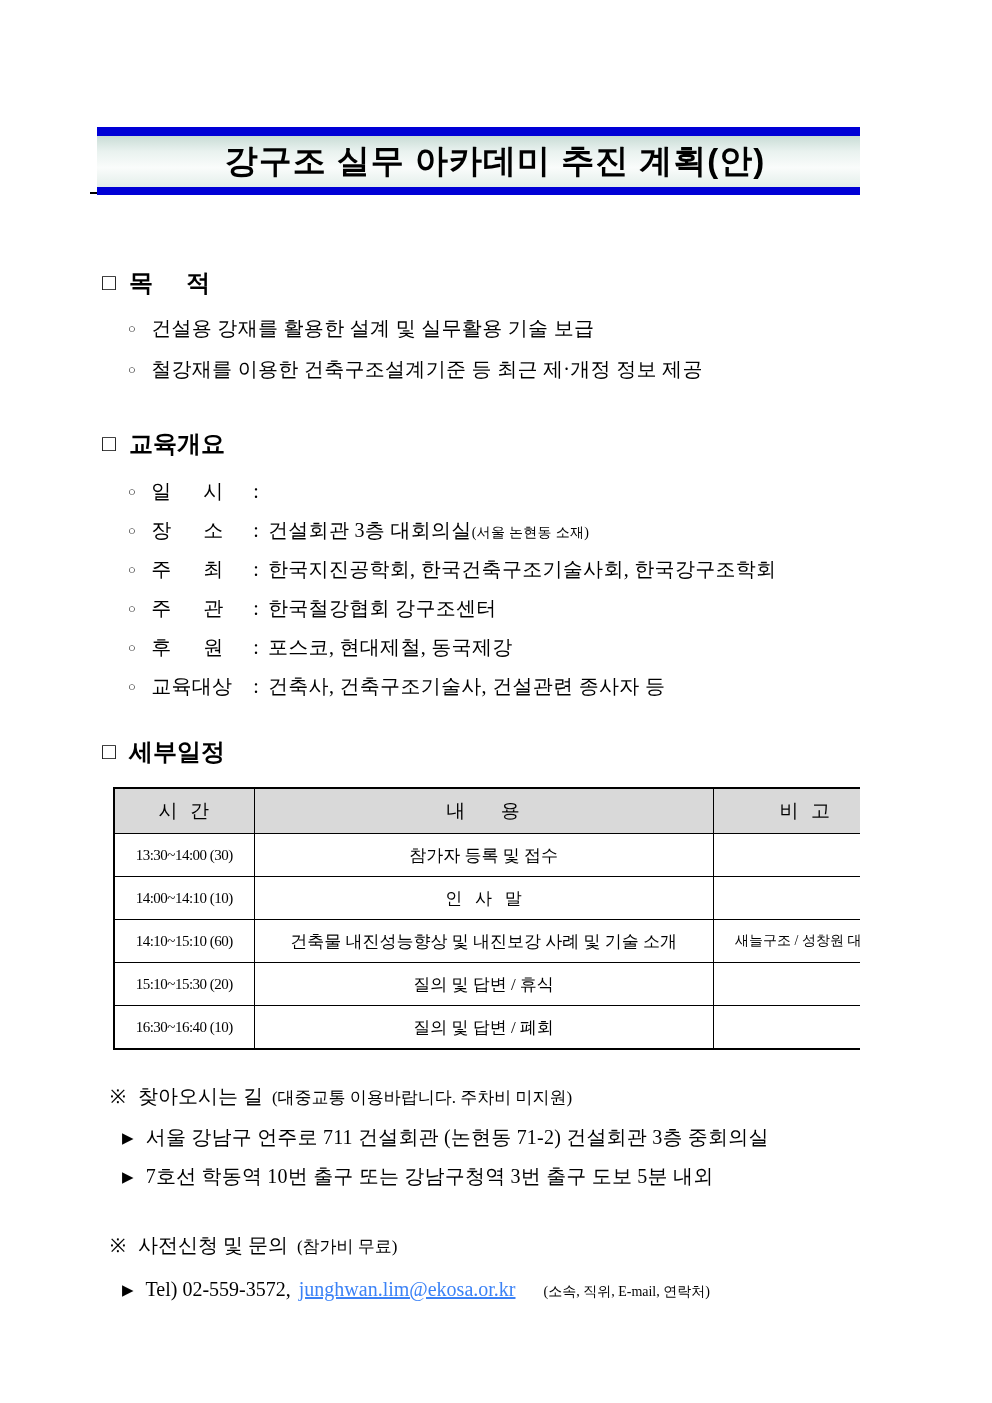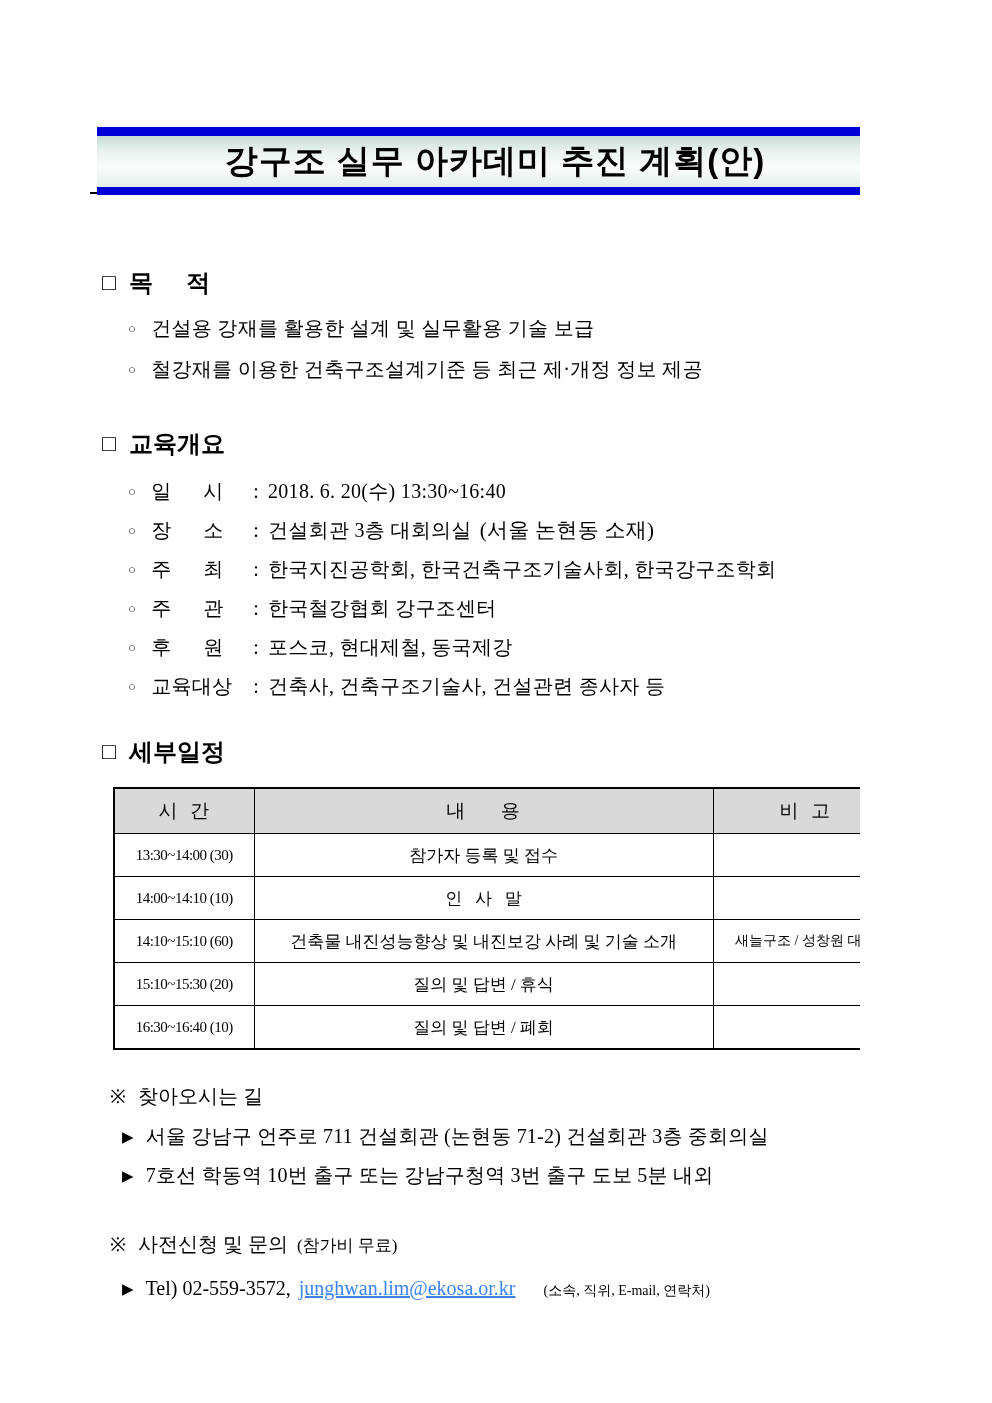--- a/index.html
+++ b/index.html
@@ -47,21 +47,21 @@
   }
   .bullet-item .circ{
     font-size:13px;margin-right:15px;flex:0 0 auto;transform:translateY(-2px);
   }
 
   .ov-list{margin:15px 0 0 128px;}
   .ov-item{font-size:20px;line-height:37px;letter-spacing:0.3px;display:flex;align-items:baseline;}
   .ov-item .circ{font-size:13px;margin-right:15px;flex:0 0 auto;transform:translateY(-2px);}
   .ov-label{display:inline-block;width:96px;}
   .ov-sep{display:inline-block;margin:0 9px 0 6px;}
-  .ov-note{font-size:21px;margin-left:8px;}
+  .ov-note{font-size:14px;}
 
   
   .sched{
     margin:21px 0 0 113px;width:784px;border-collapse:collapse;table-layout:fixed;
   }
   .sched th,.sched td{
     border:1px solid #000;text-align:center;vertical-align:middle;padding:0 12px;
     overflow:hidden;
   }
   .sched{border:2px solid #000;}
@@ -119,21 +119,20 @@
 
     <div class="sec-heading h-overview">
       <span class="sq" data-bind="icons.section_bullet">□</span>
       <span data-bind="overview.heading">교육개요</span>
     </div>
     <div class="ov-list">
       <div class="ov-item">
         <span class="circ" data-bind="icons.item_bullet">○</span>
         <span class="ov-label" data-bind="overview.items.0.label">일      시</span>
         <span class="ov-sep" data-bind="overview.sep">:</span>
-        <span data-bind="overview.items.0.value">2018. 6. 20(수) 13:30~16:40</span>
         <span class="ov-note" data-bind="overview.items.0.note"></span>
       </div>
       <div class="ov-item">
         <span class="circ" data-bind="icons.item_bullet">○</span>
         <span class="ov-label" data-bind="overview.items.1.label">장      소</span>
         <span class="ov-sep" data-bind="overview.sep">:</span>
         <span data-bind="overview.items.1.value">건설회관 3층 대회의실</span>
         <span class="ov-note" data-bind="overview.items.1.note">(서울 논현동 소재)</span>
       </div>
       <div class="ov-item">
@@ -210,20 +209,21 @@
           <td class="cell-content" data-bind="schedule.rows.5.content">질의 및 답변 / 폐회</td>
           <td class="cell-remark" data-bind="schedule.rows.5.remark"></td>
         </tr>
       </tbody>
     </table>
 
     <div class="ref-block">
       <div class="ref-head">
         <span class="refmark" data-bind="icons.reference_mark">※</span>
         <span data-bind="directions.heading">찾아오시는 길</span>
+        <span class="ref-note" data-bind="directions.note">(대중교통 이용바랍니다. 주차비 미지원)</span>
       </div>
       <div class="arrow-list">
         <div class="arrow-line">
           <span class="arrow" data-bind="icons.arrow_bullet">▶</span>
           <span data-bind="directions.items.0">서울 강남구 언주로 711 건설회관 (논현동 71-2) 건설회관 3층 중회의실</span>
         </div>
         <div class="arrow-line">
           <span class="arrow" data-bind="icons.arrow_bullet">▶</span>
           <span data-bind="directions.items.1">7호선 학동역 10번 출구 또는 강남구청역 3번 출구 도보 5분 내외</span>
         </div>

